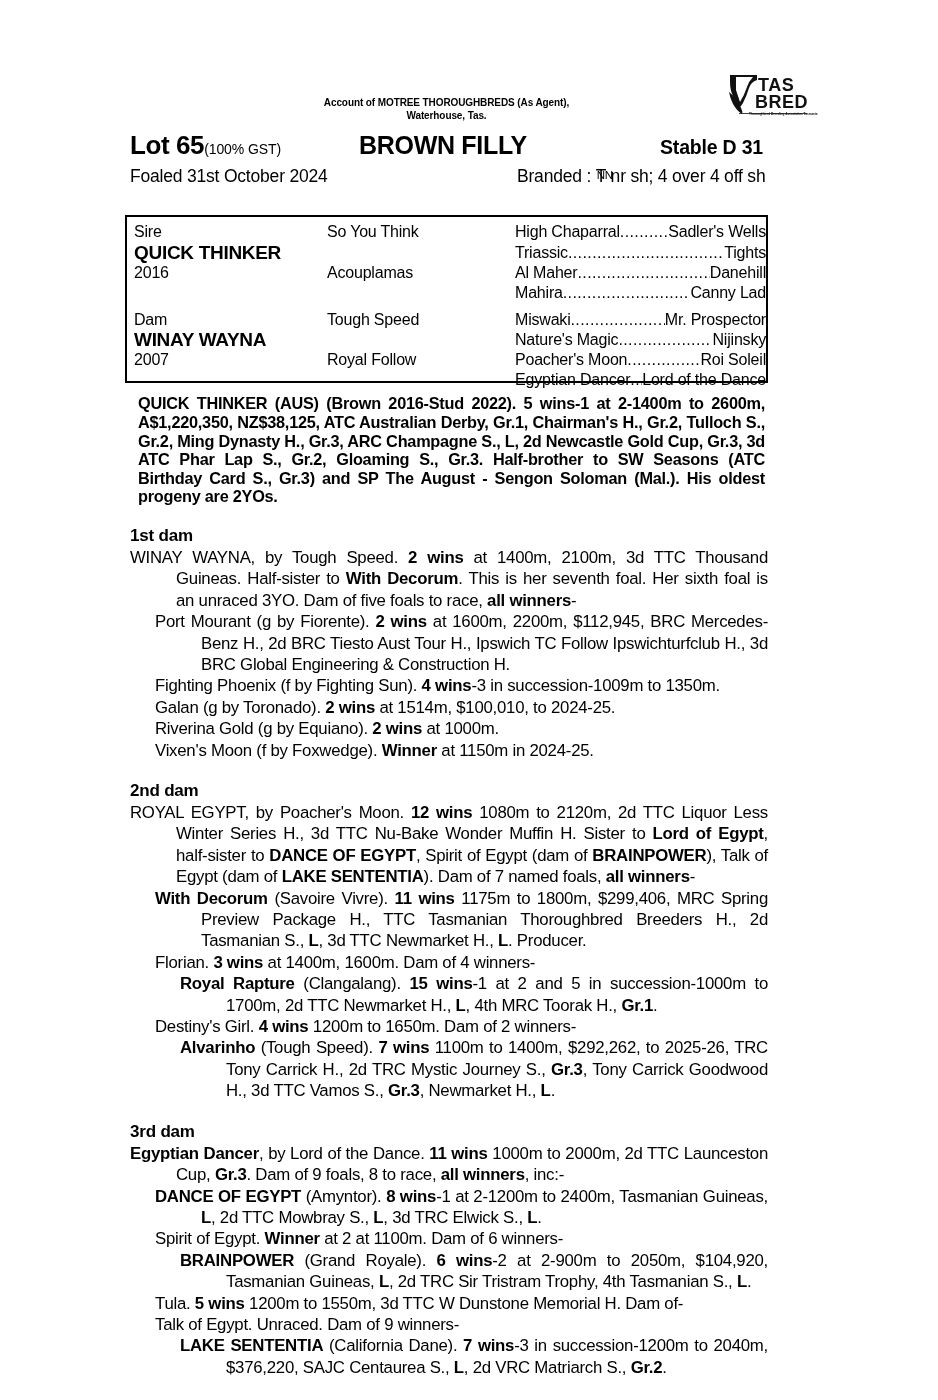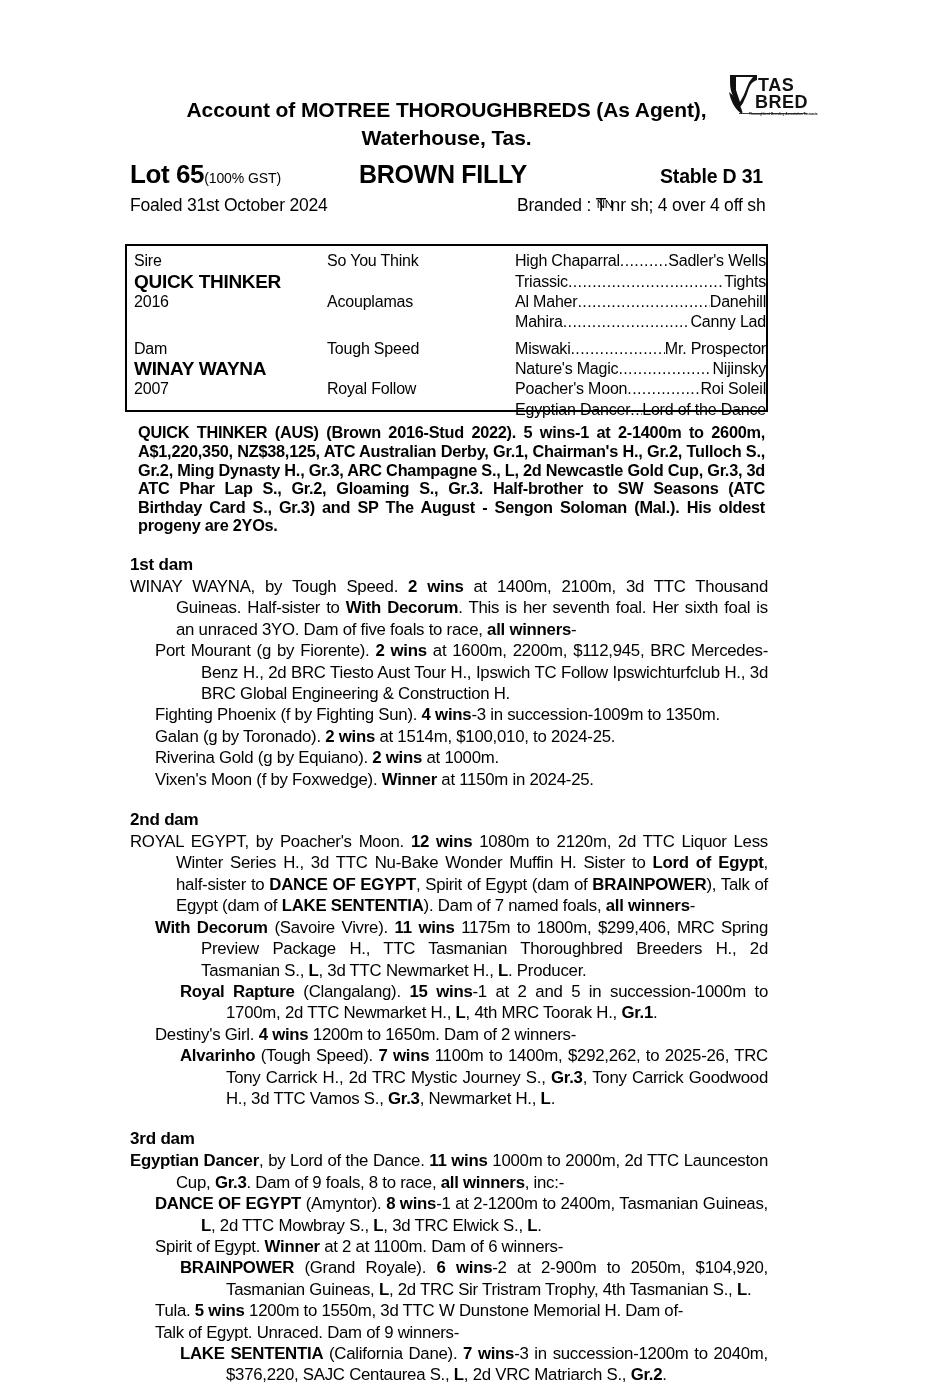--- a/index.html
+++ b/index.html
@@ -29,21 +29,21 @@
     left: 727px;
     width: 92px;
     height: 46px;
   }
   .logo-svg { display: block; }
 
   
   .account {
     padding-top: 96px;
     text-align: center;
-    font-size: 21px;
+    font-size: 10px;
     font-weight: bold;
     line-height: 1.32;
     letter-spacing: -0.1px;
   }
   .account .line2 { display: block; }
 
   
   .lot-row {
     position: relative;
     margin-top: 9px;
@@ -303,20 +303,21 @@
         <div class="ent hang1">Port Mourant (g by Fiorente). <b>2 wins</b> at 1600m, 2200m, $112,945, BRC Mercedes-Benz H., 2d BRC Tiesto Aust Tour H., Ipswich TC Follow Ipswichturfclub H., 3d BRC Global Engineering &amp; Construction H.</div>
         <div class="ent hang1">Fighting Phoenix (f by Fighting Sun). <b>4 wins</b>-3 in succession-1009m to 1350m.</div>
         <div class="ent hang1">Galan (g by Toronado). <b>2 wins</b> at 1514m, $100,010, to 2024-25.</div>
         <div class="ent hang1">Riverina Gold (g by Equiano). <b>2 wins</b> at 1000m.</div>
         <div class="ent hang1">Vixen's Moon (f by Foxwedge). <b>Winner</b> at 1150m in 2024-25.</div>
       </div>
       <div class="dam-section">
         <div class="dam-heading">2nd dam</div>
         <div class="ent hang0">ROYAL EGYPT, by Poacher's Moon. <b>12 wins</b> 1080m to 2120m, 2d TTC Liquor Less Winter Series H., 3d TTC Nu-Bake Wonder Muffin H. Sister to <b>Lord of Egypt</b>, half-sister to <b>DANCE OF EGYPT</b>, Spirit of Egypt (dam of <b>BRAINPOWER</b>), Talk of Egypt (dam of <b>LAKE SENTENTIA</b>). Dam of 7 named foals, <b>all winners</b>-</div>
         <div class="ent hang1"><b>With Decorum</b> (Savoire Vivre). <b>11 wins</b> 1175m to 1800m, $299,406, MRC Spring Preview Package H., TTC Tasmanian Thoroughbred Breeders H., 2d Tasmanian S., <b>L</b>, 3d TTC Newmarket H., <b>L</b>. Producer.</div>
+        <div class="ent hang1">Florian. <b>3 wins</b> at 1400m, 1600m. Dam of 4 winners-</div>
         <div class="ent hang2"><b>Royal Rapture</b> (Clangalang). <b>15 wins</b>-1 at 2 and 5 in succession-1000m to 1700m, 2d TTC Newmarket H., <b>L</b>, 4th MRC Toorak H., <b>Gr.1</b>.</div>
         <div class="ent hang1">Destiny's Girl. <b>4 wins</b> 1200m to 1650m. Dam of 2 winners-</div>
         <div class="ent hang2"><b>Alvarinho</b> (Tough Speed). <b>7 wins</b> 1100m to 1400m, $292,262, to 2025-26, TRC Tony Carrick H., 2d TRC Mystic Journey S., <b>Gr.3</b>, Tony Carrick Goodwood H., 3d TTC Vamos S., <b>Gr.3</b>, Newmarket H., <b>L</b>.</div>
       </div>
       <div class="dam-section">
         <div class="dam-heading">3rd dam</div>
         <div class="ent hang0"><b>Egyptian Dancer</b>, by Lord of the Dance. <b>11 wins</b> 1000m to 2000m, 2d TTC Launceston Cup, <b>Gr.3</b>. Dam of 9 foals, 8 to race, <b>all winners</b>, inc:-</div>
         <div class="ent hang1"><b>DANCE OF EGYPT</b> (Amyntor). <b>8 wins</b>-1 at 2-1200m to 2400m, Tasmanian Guineas, <b>L</b>, 2d TTC Mowbray S., <b>L</b>, 3d TRC Elwick S., <b>L</b>.</div>
         <div class="ent hang1">Spirit of Egypt. <b>Winner</b> at 2 at 1100m. Dam of 6 winners-</div>
         <div class="ent hang2"><b>BRAINPOWER</b> (Grand Royale). <b>6 wins</b>-2 at 2-900m to 2050m, $104,920, Tasmanian Guineas, <b>L</b>, 2d TRC Sir Tristram Trophy, 4th Tasmanian S., <b>L</b>.</div>

